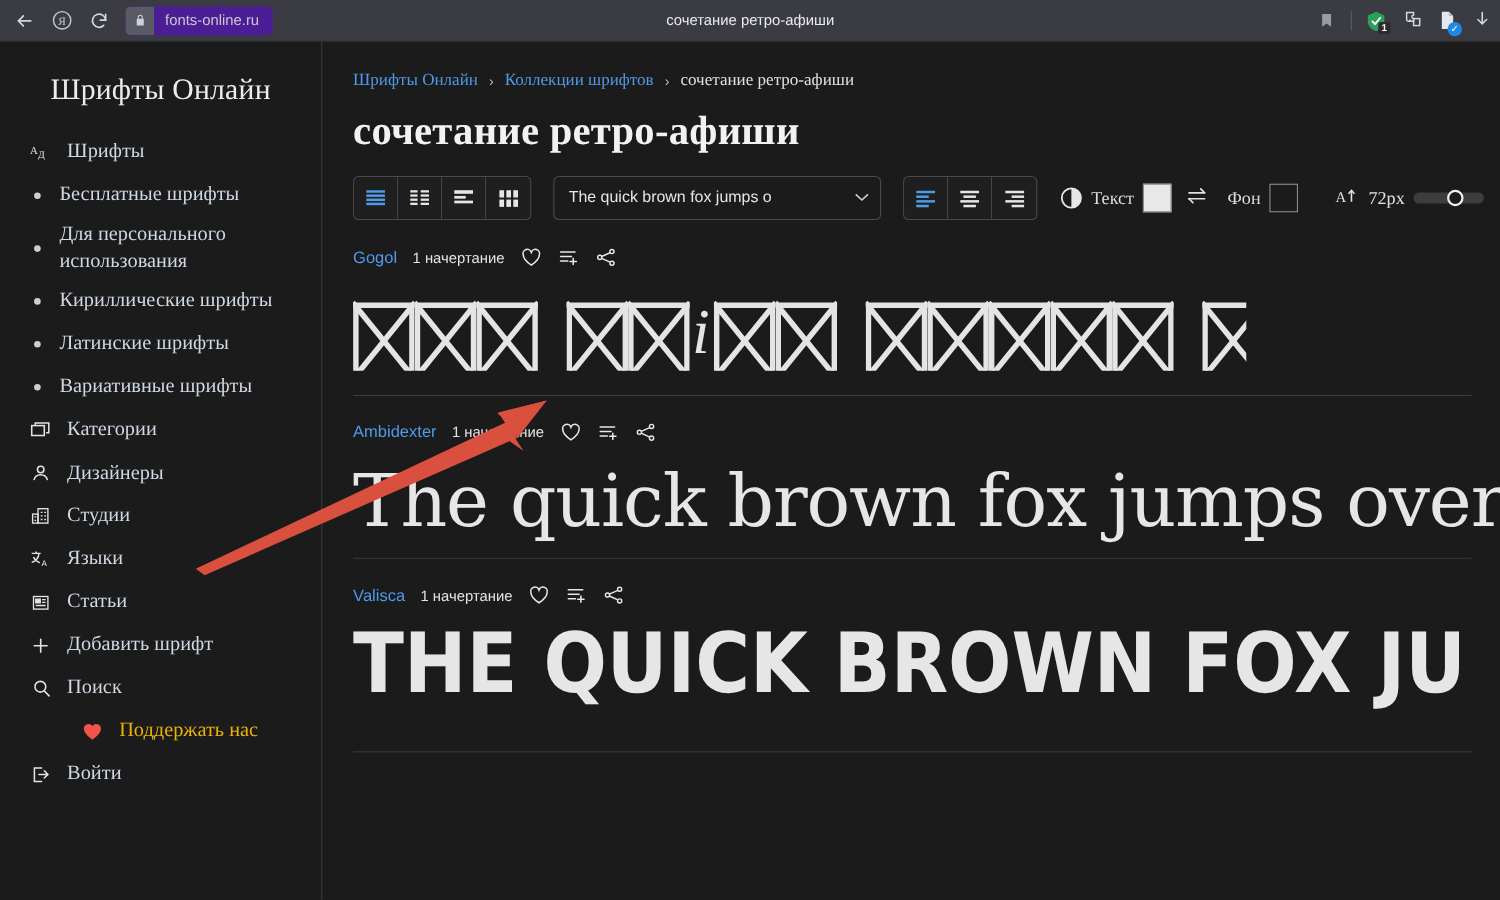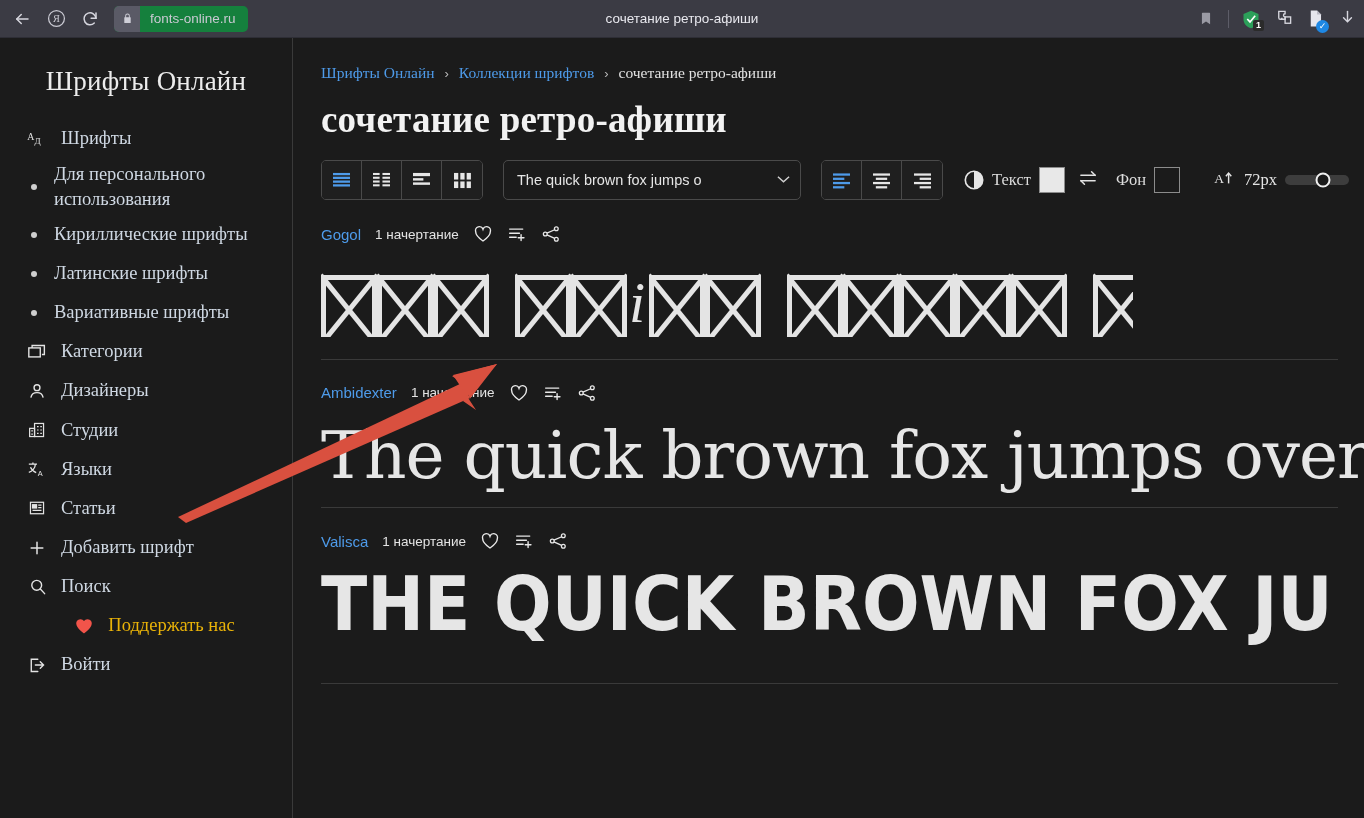--- a/index.html
+++ b/index.html
@@ -23,21 +23,21 @@
   .chrome-btn {
     width: 32px; height: 30px;
     display: flex; align-items: center; justify-content: center;
     border-radius: 4px;
     color: #d6d6de;
   }
   .chrome-btn svg { display:block; }
   .url-pill {
     display: flex; align-items: center;
     height: 26px;
-    background: #15803d;
+    background: #4c1d95;
     border-radius: 5px;
     margin-left: 6px;
     padding-right: 12px;
     overflow: hidden;
   }
   .lock-box {
     width: 26px; height: 26px;
     background: #5a5a66;
     display: flex; align-items: center; justify-content: center;
   }
@@ -374,20 +374,26 @@
     <div class="nav-item">
       <span class="ico">
         <svg width="20" height="18" viewBox="0 0 24 22" fill="#e3e3e3" font-family="Liberation Serif, serif">
             <text x="0" y="12" font-size="12" fill="#e3e3e3">A</text>
             <text x="9" y="17" font-size="11" fill="#e3e3e3">Д</text>
           </svg>
       </span>
       <span class="nav-label">Шрифты</span>
     </div>
 
+    <div class="nav-item sub">
+      <span class="ico">
+          <i class="bullet"></i>
+        </span>
+      <span class="nav-label">Бесплатные шрифты</span>
+    </div>
 
     <div class="nav-item sub two-line">
       <span class="ico">
           <i class="bullet"></i>
         </span>
       <span class="nav-label">Для персонального использования</span>
     </div>
 
     <div class="nav-item sub">
       <span class="ico">

